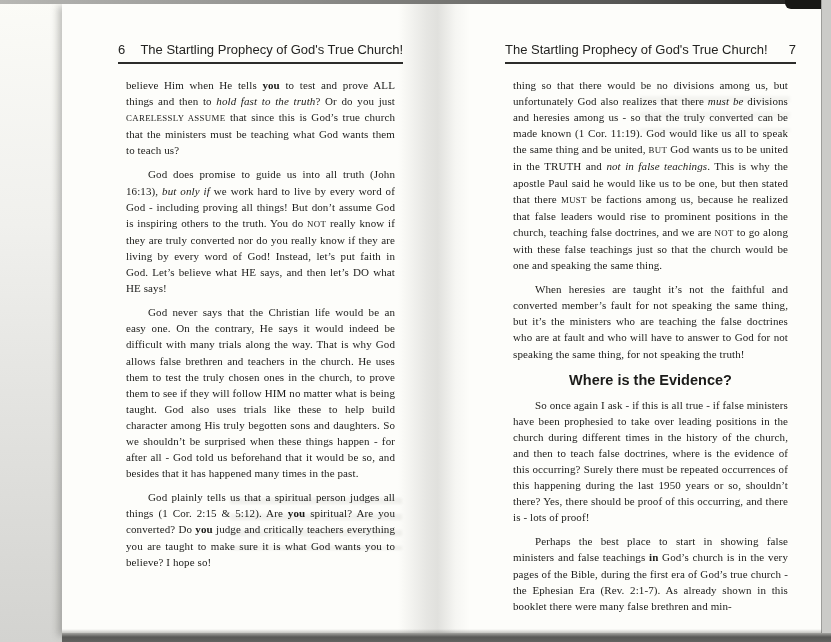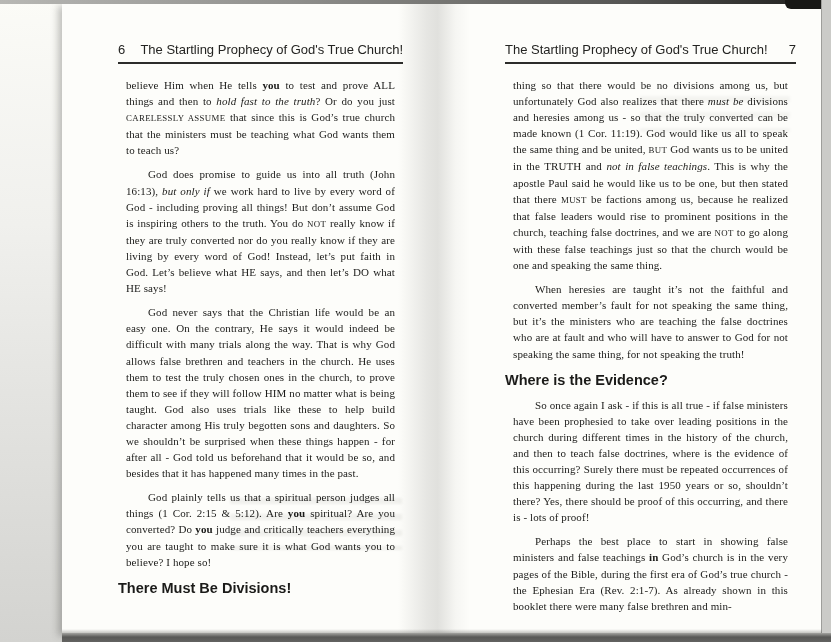--- a/index.html
+++ b/index.html
@@ -69,21 +69,21 @@
     margin:8px;font-size:11px;line-height:16.1px;
     text-align:justify;letter-spacing:0.1px;
   }
   .para.indent{text-indent:22px;}
   .para .b,.b{font-weight:bold;}
   .para .i,.i{font-style:italic;}
   .para .sc,.sc{font-size:0.80em;letter-spacing:0.04em;}
   .section-heading{
     font-family:"Liberation Sans", sans-serif;
     font-size:14.5px;font-weight:bold;color:#1b1b19;
-    text-align:left;margin:10px 0 9px 0;
+    text-align:center;margin:10px 0 9px 0;
   }
 </style>
 </head>
 <body>
 
 <div class="scanner-bed"></div>
 <div class="page-sheet"></div>
 <div class="gutter-shadow"></div>
 <div class="ghost ghost-left"></div>
 <div class="ghost ghost-right"></div>
@@ -91,21 +91,20 @@
 <div class="page page-left">
   <div class="page-header">
     <span>6</span>
     <span>The Startling Prophecy of God's True Church!</span>
   </div>
   <div>
       <p class="para"><span>believe Him when He tells </span><span class="b">you</span><span> to test and prove ALL things and then to </span><span class="i">hold fast to the truth</span><span>? Or do you just </span><span class="sc">CARELESSLY ASSUME</span><span> that since this is God’s true church that the ministers must be teaching what God wants them to teach us?</span></p>
       <p class="para indent"><span>God does promise to guide us into all truth (John 16:13), </span><span class="i">but only if</span><span> we work hard to live by every word of God - including proving all things! But don’t assume God is inspiring others to the truth. You do </span><span class="sc">NOT</span><span> really know if they are truly converted nor do you really know if they are living by every word of God! Instead, let’s put faith in God. Let’s believe what HE says, and then let’s DO what HE says!</span></p>
       <p class="para indent"><span>God never says that the Christian life would be an easy one. On the contrary, He says it would indeed be difficult with many trials along the way. That is why God allows false brethren and teachers in the church. He uses them to test the truly chosen ones in the church, to prove them to see if they will follow HIM no matter what is being taught. God also uses trials like these to help build character among His truly begotten sons and daughters. So we shouldn’t be surprised when these things happen - for after all - God told us beforehand that it would be so, and besides that it has happened many times in the past.</span></p>
       <p class="para indent"><span>God plainly tells us that a spiritual person judges all things (1 Cor. 2:15 &amp; 5:12). Are </span><span class="b">you</span><span> spiritual? Are you converted? Do </span><span class="b">you</span><span> judge and critically teachers everything you are taught to make sure it is what God wants you to believe? I hope so!</span></p>
-      <h2 class="section-heading">There Must Be Divisions!</h2>
     </div>
 </div>
 
 <div class="page page-right">
   <div class="page-header">
     <span>The Startling Prophecy of God's True Church!</span>
     <span>7</span>
   </div>
   <div>
       <p class="para"><span>thing so that there would be no divisions among us, but unfortunately God also realizes that there </span><span class="i">must be</span><span> divisions and heresies among us - so that the truly converted can be made known (1 Cor. 11:19). God would like us all to speak the same thing and be united, </span><span class="sc">BUT</span><span> God wants us to be united in the TRUTH and </span><span class="i">not in false teachings</span><span>. This is why the apostle Paul said he would like us to be one, but then stated that there </span><span class="sc">MUST</span><span> be factions among us, because he realized that false leaders would rise to prominent positions in the church, teaching false doctrines, and we are </span><span class="sc">NOT</span><span> to go along with these false teachings just so that the church would be one and speaking the same thing.</span></p>

